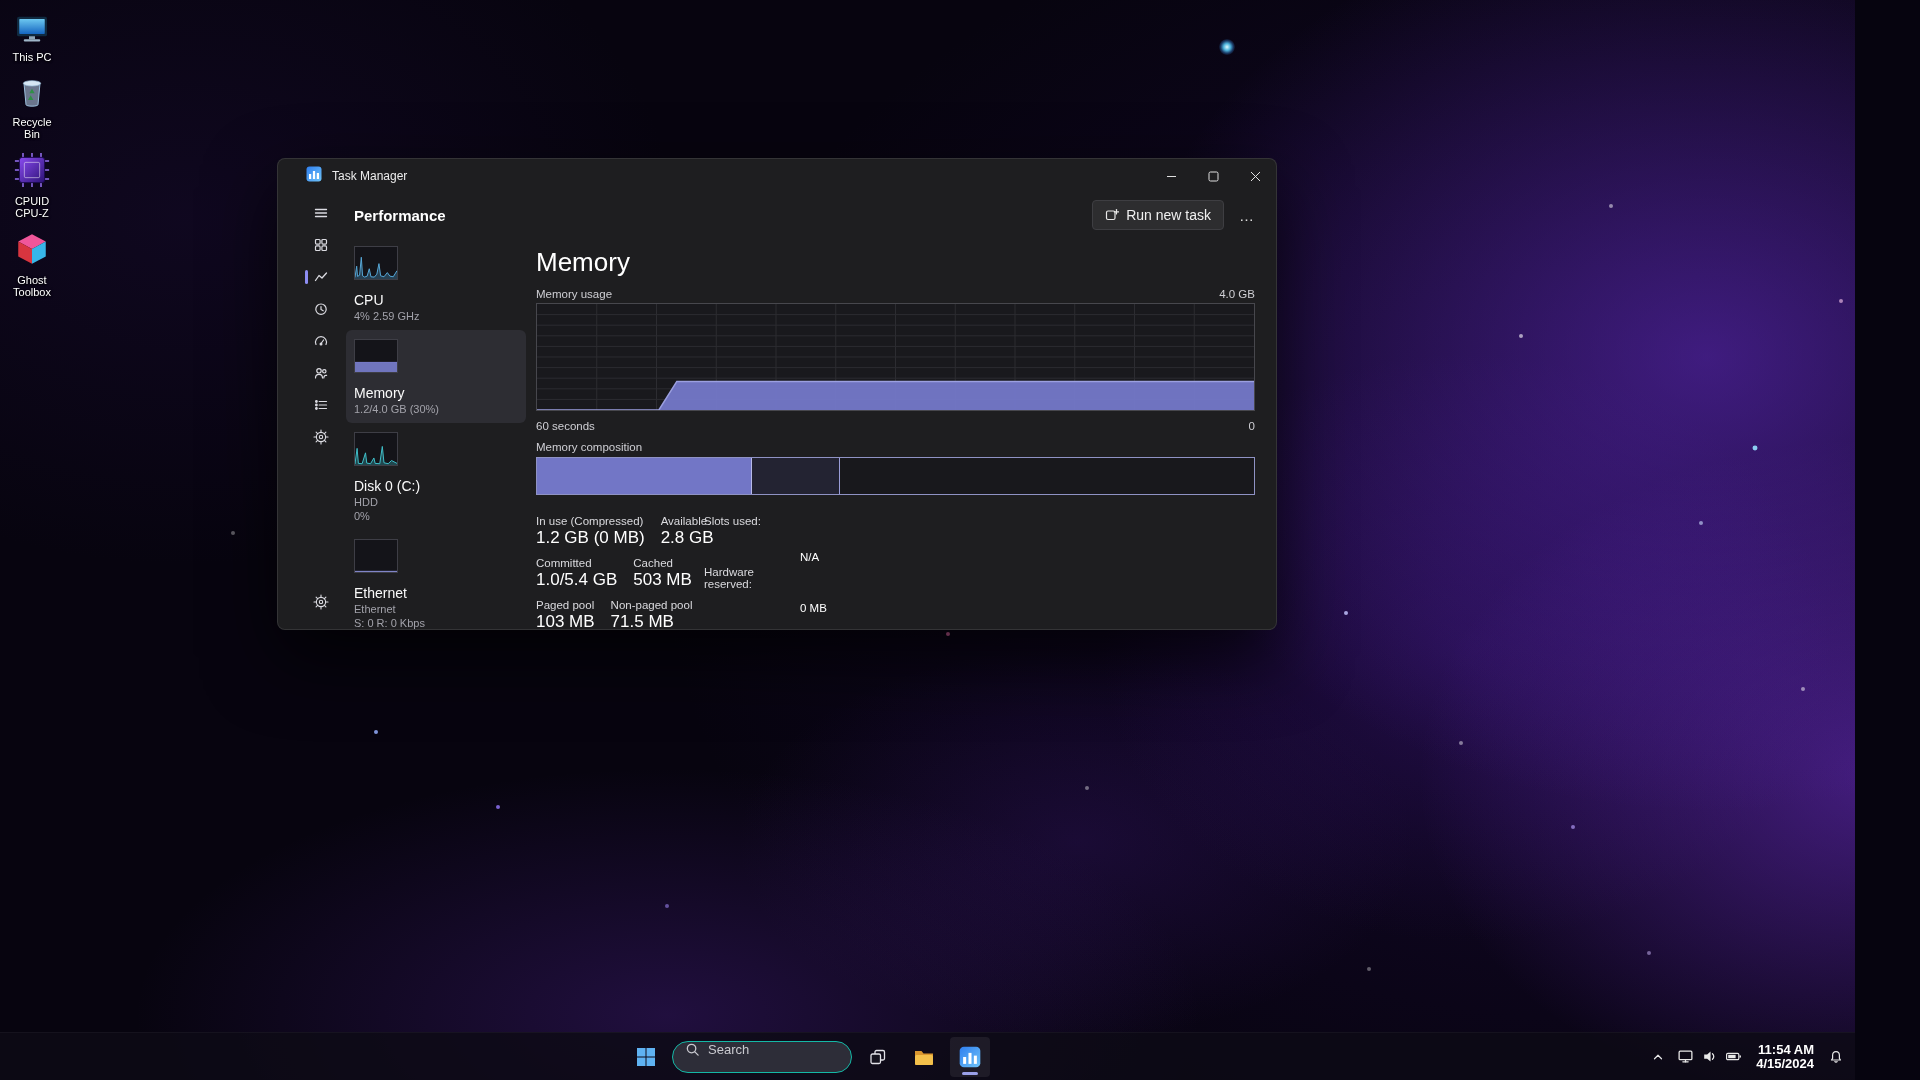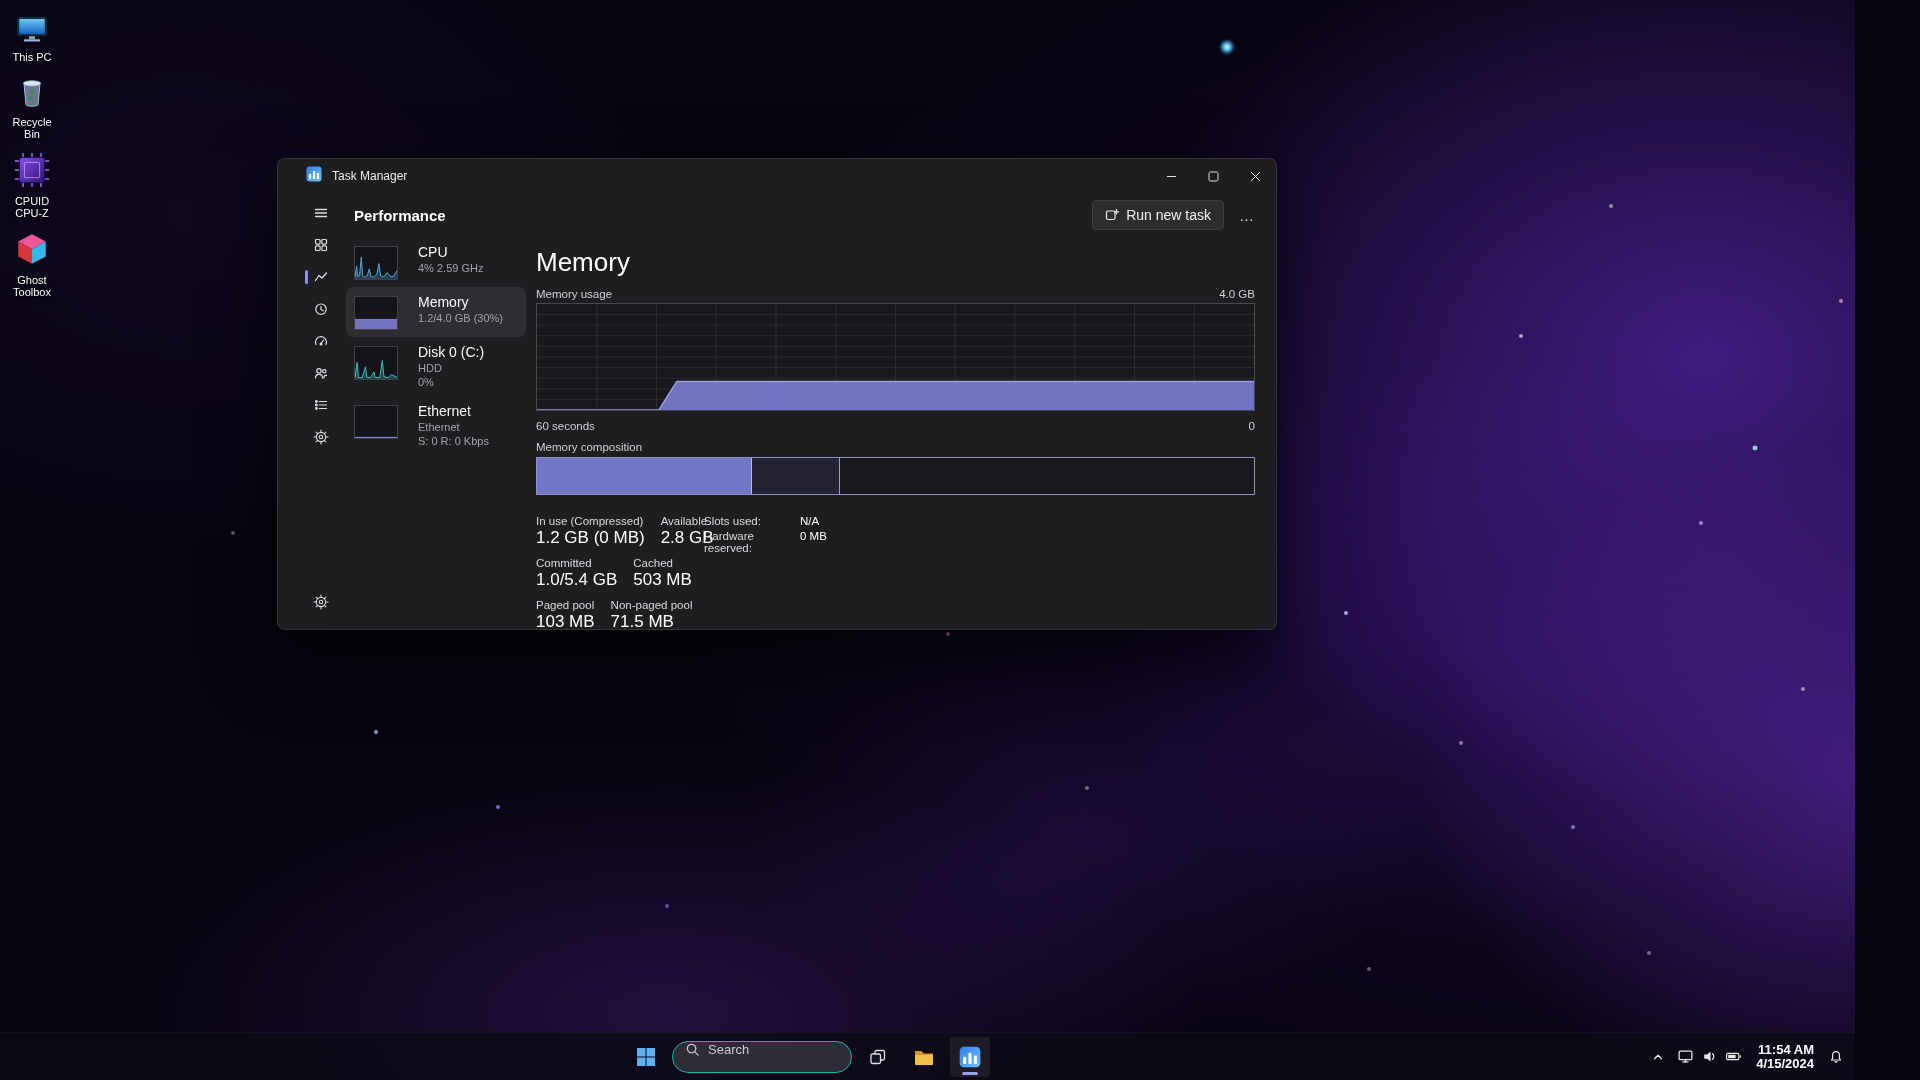--- a/index.html
+++ b/index.html
@@ -77,21 +77,21 @@
   .tm-header .page-title { font-size:15px; font-weight:700; color:#fff; }
   .hdr-spacer { flex:1; }
   .run-btn { display:flex; align-items:center; gap:7px; background:#2d2d2f; border:1px solid #3e3e42;
     border-radius:4px; padding:6px 12px; font-size:14px; color:#f0f0f0; cursor:pointer; }
   .more-btn { width:30px; height:28px; margin-left:8px; border-radius:4px; display:flex; align-items:center;
     justify-content:center; color:#e0e0e0; font-size:15px; letter-spacing:1px; cursor:pointer; }
 
   .tm-body { flex:1; display:flex; min-height:0; }
 
   .perf-list { width:192px; flex:0 0 auto; padding:0 8px 0 4px; }
-  .perf-item { display:flex; gap:20px; padding:7px 8px; border-radius:6px; align-items:flex-start; cursor:pointer; }
+  .perf-item { display:flex; gap:12px; padding:7px 8px; border-radius:6px; align-items:flex-start; cursor:pointer;flex-direction:column; }
   .perf-item.selected { background:#2d2d33; }
   .mini-graph { width:44px; height:34px; margin-top:2px; background:#141419; border:1px solid #3e3e46; flex:0 0 auto; overflow:hidden; }
   .mini-graph svg { width:100%; height:100%; display:block; }
   .pi-text { display:flex; flex-direction:column; }
   .pi-title { font-size:14px; color:#fafafa; line-height:17px; }
   .pi-sub { font-size:11px; color:#a2a2aa; line-height:14px; }
 
   .detail-pane { flex:1; min-width:0; padding:8px 21px 0 2px; }
   .pane-title { font-size:26px; font-weight:300; color:#fff; margin:2px 0 10px; }
   .usage-row, .time-row { display:flex; justify-content:space-between; font-size:11.5px; color:#cfcfd4; }
@@ -106,21 +106,21 @@
   .seg-modified { background:rgba(114,118,198,.13); border-right:1px solid #9a9dd8; }
   .seg-standby-free { background:transparent; }
 
   .stats { margin-top:20px; position:relative; }
   .stat-grid { display:grid; grid-template-columns:auto auto; column-gap:16px; margin-bottom:9px; width:max-content; }
   .s-label { font-size:11.5px; color:#dadade; }
   .s-value { font-size:17px; color:#fff; margin-top:1px; }
   .side-stats { position:absolute; left:168px; top:0; display:grid; grid-template-columns:96px auto; row-gap:3px;
     font-size:11.5px; }
   .ss-label { color:#dadade; }
-  .ss-value { color:#fff; }
+  .ss-value { color:#fff;margin-top:36px; }
 
   
   .taskbar { position:absolute; left:0; right:0; bottom:0; height:48px; background:rgba(13,11,22,.84);
     border-top:1px solid rgba(255,255,255,.04); }
   .tb-center { position:absolute; left:626px; top:0; height:100%; display:flex; align-items:center; gap:6px; }
   .tb-icon-btn { width:40px; height:40px; border-radius:4px; display:flex; align-items:center; justify-content:center; cursor:pointer; position:relative; }
   .tb-icon-btn.active { background:rgba(255,255,255,.07); }
   .tb-icon-btn.active::after { content:""; position:absolute; bottom:2px; left:50%; transform:translateX(-50%);
     width:16px; height:3px; border-radius:2px; background:#9aa0e8; }
   .search-box { width:180px; height:32px; border-radius:16px; background:#2d2d38; border:1px solid #14b8a6;

